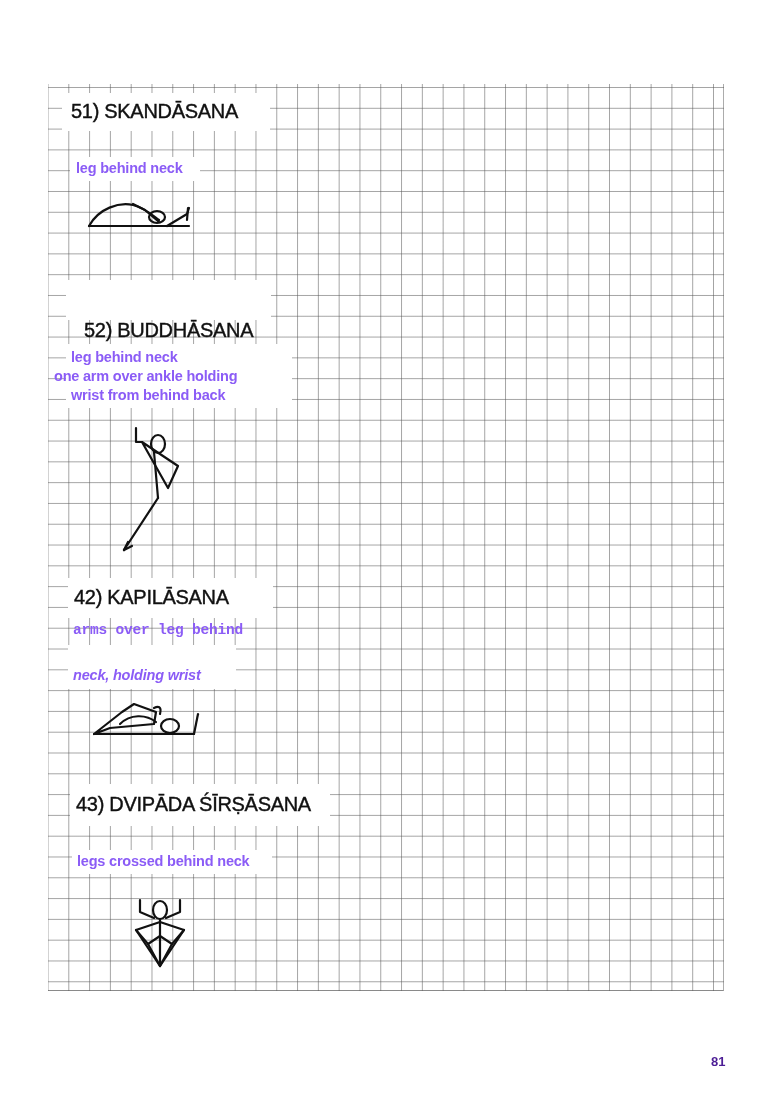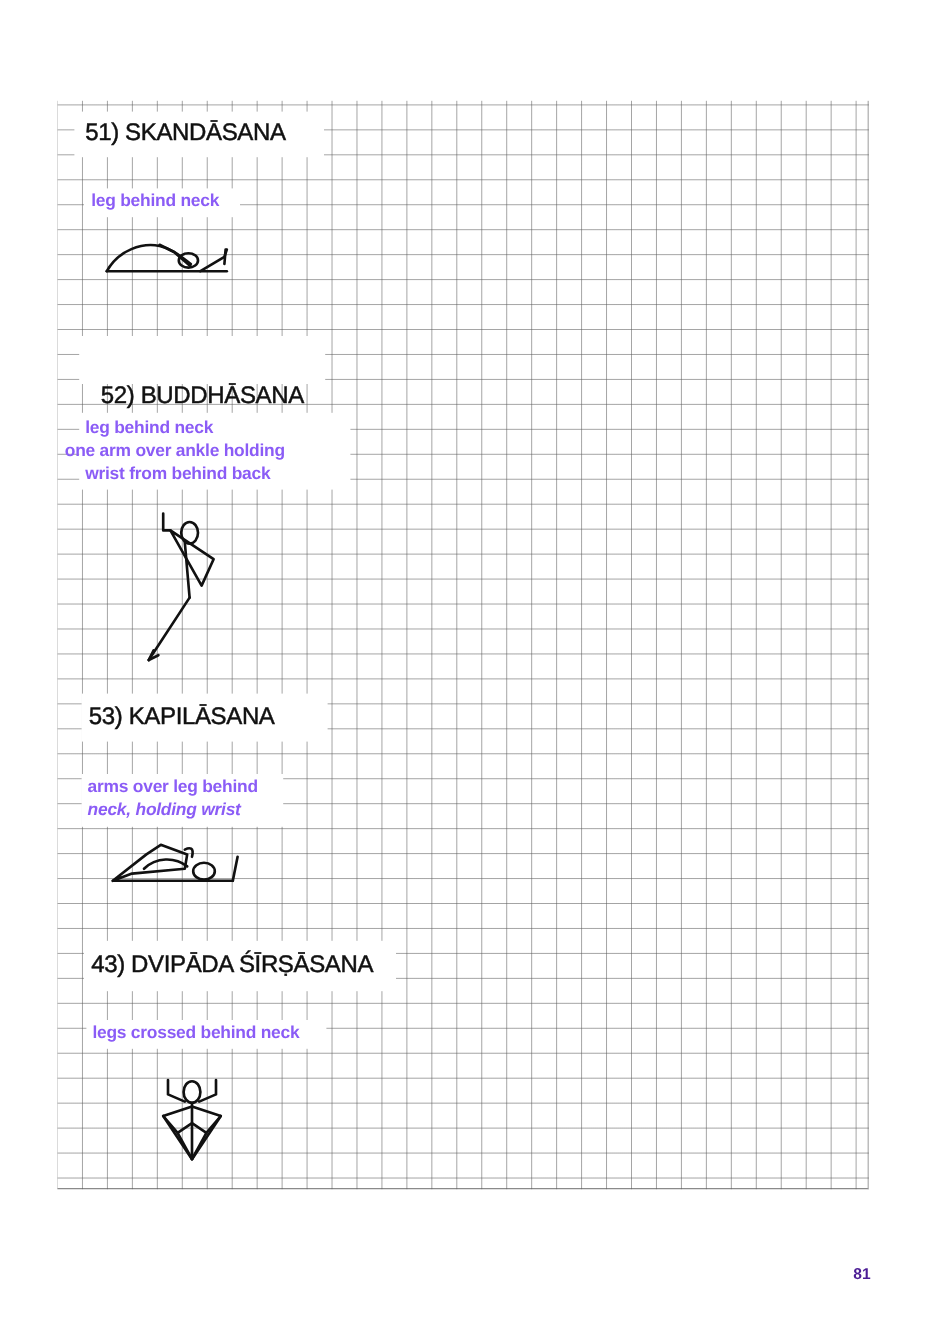--- a/index.html
+++ b/index.html
@@ -53,23 +53,23 @@
   <path d="M18 2 L 18 16 L 24 16"></path>
   <ellipse cx="40" cy="18" rx="7" ry="9"></ellipse>
   <path d="M24 16 L 60 40 L 50 62 Z"></path>
   <line x1="36" y1="26" x2="40" y2="72"></line>
   <line x1="40" y1="72" x2="6" y2="124"></line>
   <line x1="6" y1="124" x2="10" y2="116"></line>
   <line x1="6" y1="124" x2="14" y2="120"></line>
 </svg>
 
 <div class="box" style="left:68px;top:578px;width:205px;height:40px;"></div>
-<div class="title" style="left:74px;top:586px;">53) KAPILĀSANA</div>
+<div class="title" style="left:74px;top:586px;">42) KAPILĀSANA</div>
 <div class="box" style="left:68px;top:645px;width:168px;height:44px;"></div>
-<div class="desc" style="left:73px;top:647px;">arms over leg behind</div>
+<div class="desc" style="left:73px;top:621px;font-family:Liberation Mono, monospace;">arms over leg behind</div>
 <div class="desc" style="left:73px;top:666px;font-style:italic;">neck, holding wrist</div>
 <svg class="fig" style="left:90px;top:700px;" width="115" height="40" viewBox="0 0 115 40">
   <line x1="4" y1="34" x2="104" y2="34"></line>
   <path d="M104 34 L 108 14"></path>
   <path d="M4 34 L 32 12 L 44 4 L 66 12 L 64 24 L 20 28 Z"></path>
   <path d="M30 24 C 40 14, 56 14, 66 22"></path>
   <ellipse cx="80" cy="26" rx="9" ry="7"></ellipse>
   <path d="M64 8 C 68 6, 72 6, 70 14"></path>
 </svg>
 

